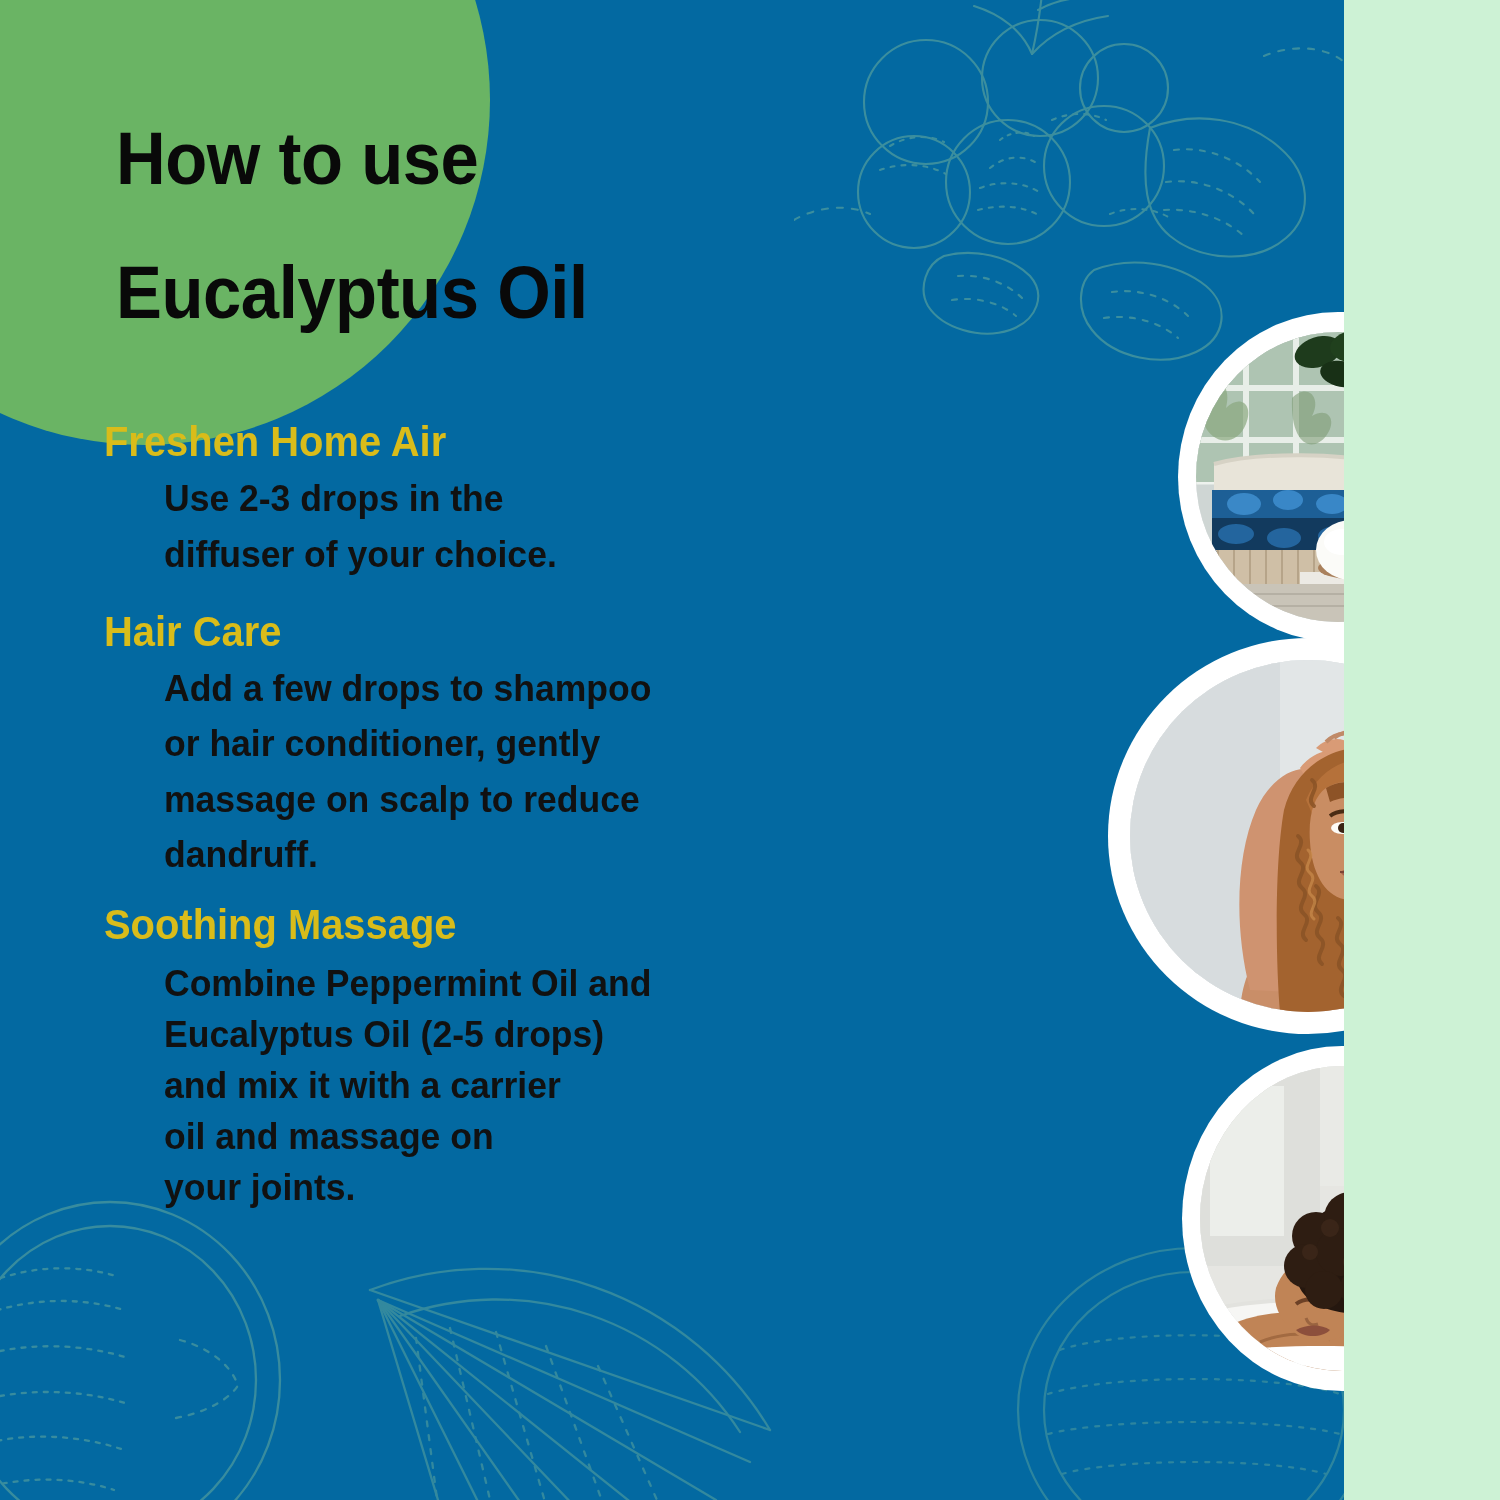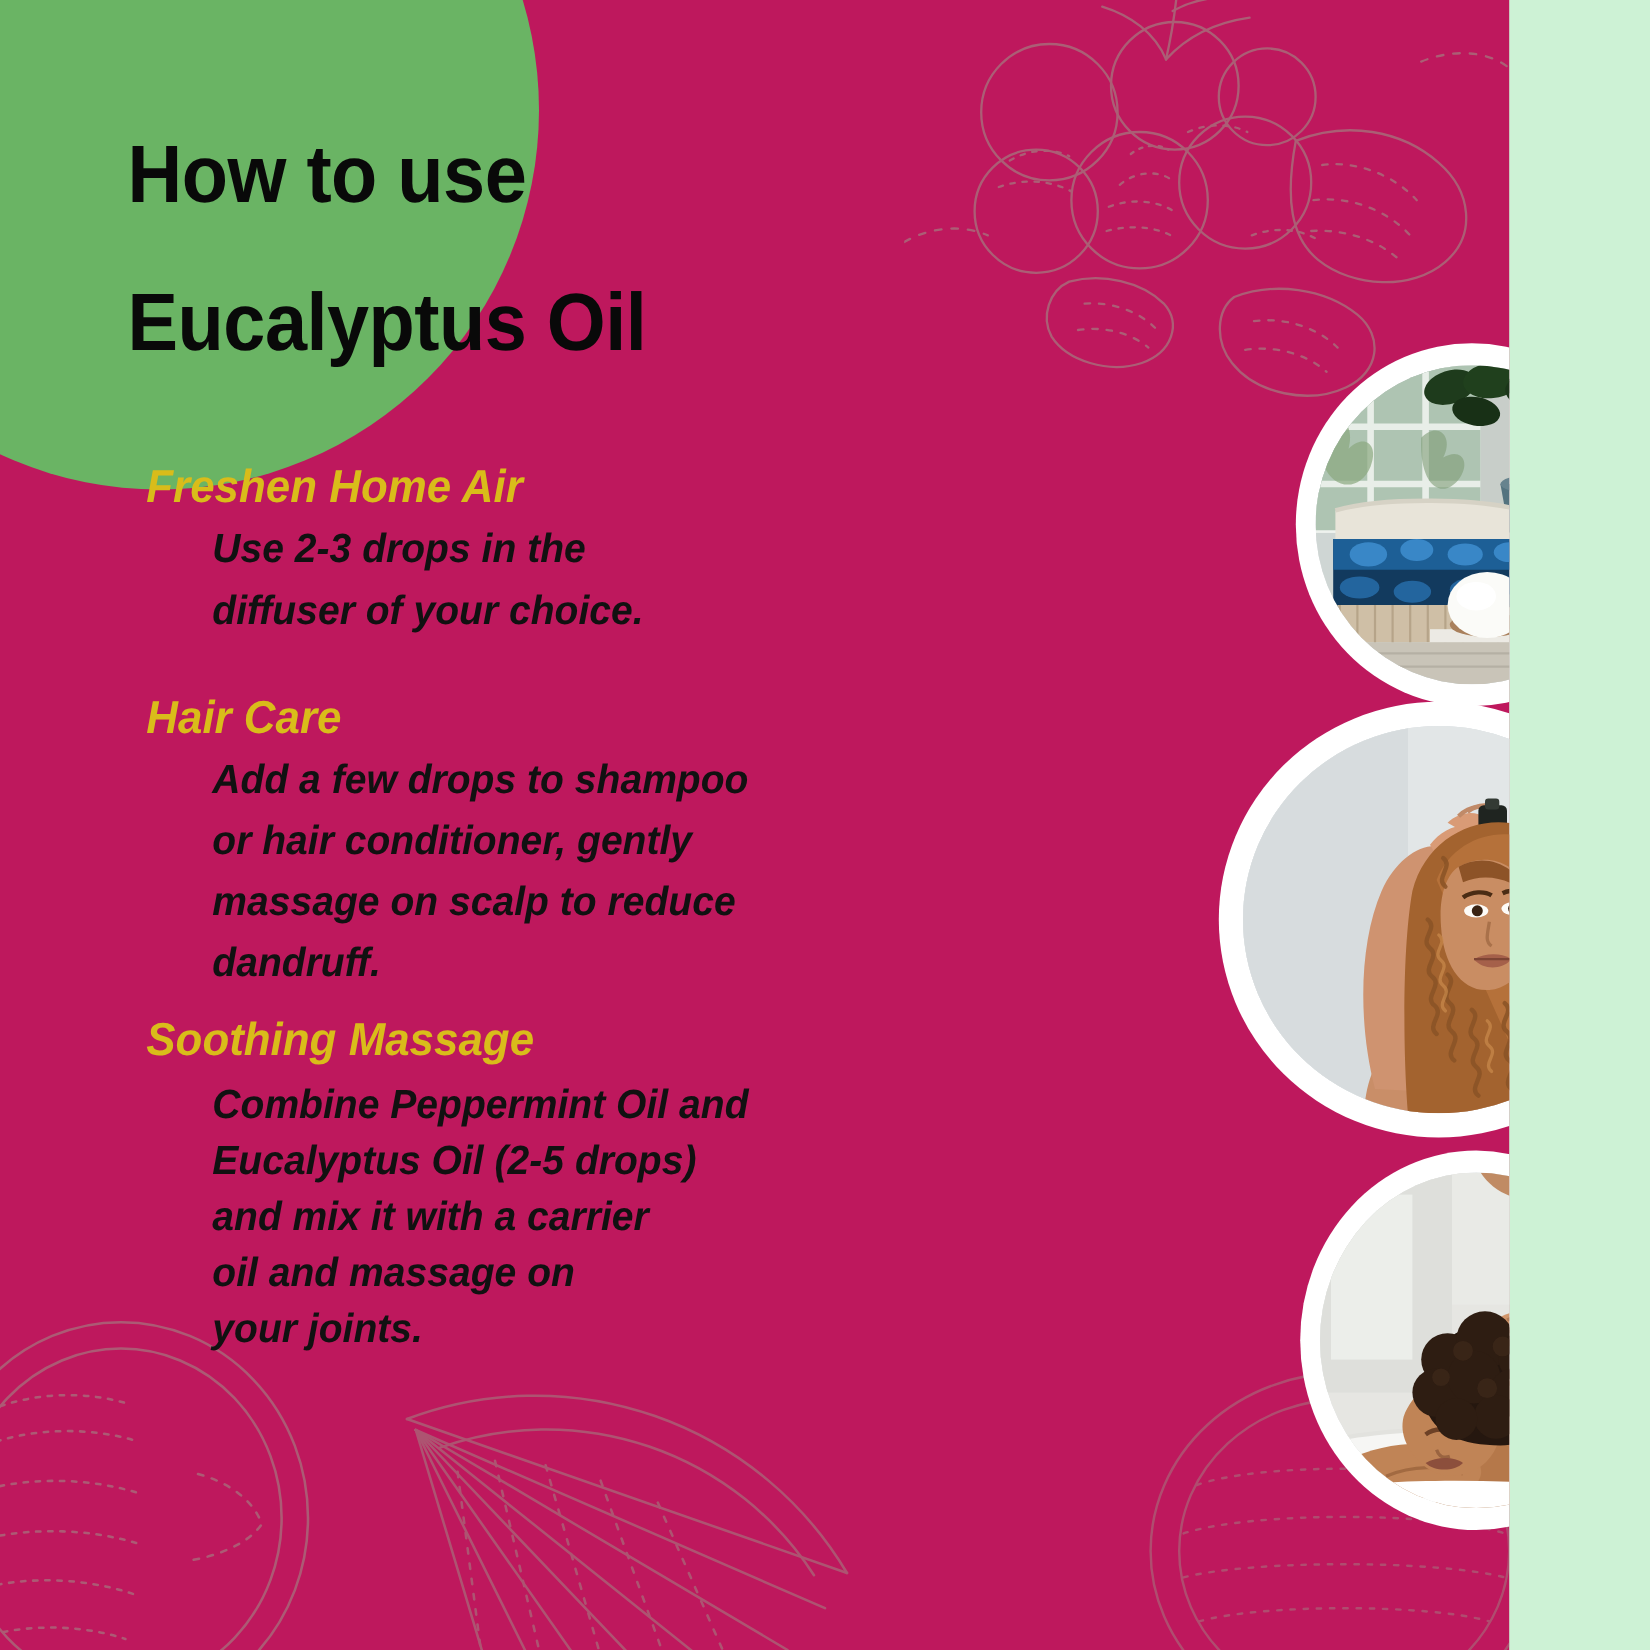--- a/index.html
+++ b/index.html
@@ -1,21 +1,21 @@
 <!DOCTYPE html>
 <html><head>
 <meta charset="utf-8">
 <style>
   html,body{margin:0;padding:0;}
   body{
     width:1500px;height:1500px;overflow:hidden;
     font-family:"Liberation Sans","DejaVu Sans",sans-serif;
     background:#cdf2d5;position:relative;
   }
-  #stage{position:absolute;inset:0;width:1344px;height:1500px;overflow:hidden;background:#be185d;padding-left:28px;}
+  #stage{position:absolute;inset:0;width:1344px;height:1500px;overflow:hidden;background:#0369a1;}
 
   
   .wm{position:absolute;pointer-events:none;}
   #wm-branch{top:-30px;right:-10px;width:560px;height:430px;opacity:.40;}
   #wm-citrus-left{left:-120px;bottom:-70px;width:460px;height:380px;opacity:.38;}
   #wm-citrus-mid{left:330px;bottom:-150px;width:470px;height:400px;opacity:.34;}
   #wm-citrus-right{right:-60px;bottom:-90px;width:420px;height:360px;opacity:.30;}
 
   
   #hero-circle{
@@ -28,37 +28,37 @@
   #title-block{position:absolute;left:116px;top:122px;width:780px;}
   .title-line{
     font-weight:700;color:#090909;
     font-size:74px;line-height:1.0;letter-spacing:-0.5px;
     transform:scaleX(.93);transform-origin:left center;
     white-space:nowrap;
   }
   #title-line-2{margin-top:60px;}
 
   
-  #sections{position:absolute;left:133px;top:418px;width:790px;font-style:italic;}
+  #sections{position:absolute;left:104px;top:418px;width:790px;}
   .section{margin-bottom:6px;}
   .sec-head{
     font-weight:700;color:#d9bc1a;
     font-size:42px;line-height:1.12;
     transform:scaleX(.95);transform-origin:left center;
     white-space:nowrap;
   }
   .sec-body{
     font-weight:700;color:#111111;
     font-size:37px;line-height:1.42;
     margin-left:60px;margin-top:6px;
     transform:scaleX(.96);transform-origin:left center;
     white-space:pre-line;
   }
   #sec-0 .sec-body{line-height:1.52;}
-  #sec-1{margin-top:44px;}
+  #sec-1{margin-top:24px;}
   #sec-1 .sec-body{line-height:1.50;}
   #sec-2{margin-top:18px;}
   #sec-2 .sec-body{line-height:1.38;margin-top:10px;}
 
   
   .photo{
     position:absolute;border-radius:50%;
     background:#ffffff;
     box-shadow:0 0 0 0 #fff;
     overflow:hidden;

